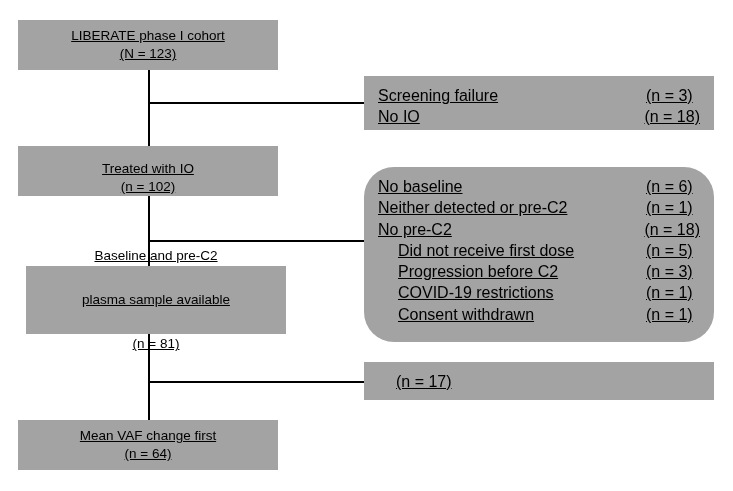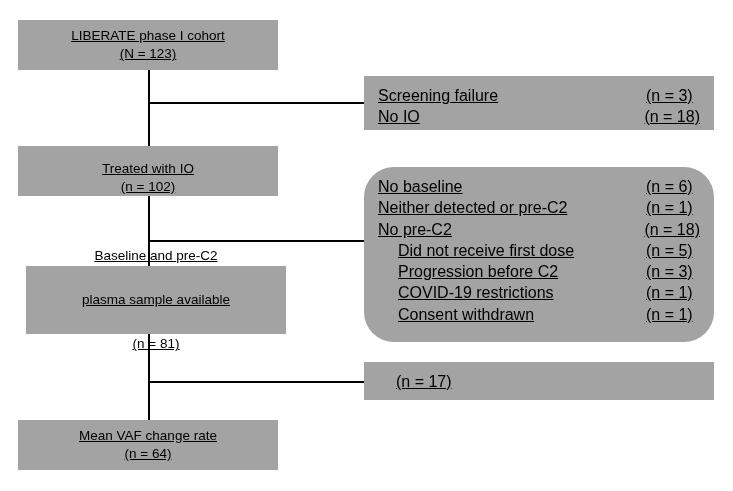--- a/index.html
+++ b/index.html
@@ -72,21 +72,21 @@
     <div>(n = 102)</div>
   </div>
 
   <div class="box main-box" style="left:26px; top:266px; width:260px; height:68px;gap:26px;">
     <div>Baseline and pre-C2</div>
     <div>plasma sample available</div>
     <div>(n = 81)</div>
   </div>
 
   <div class="box main-box" style="left:18px; top:420px; width:260px; height:50px;">
-    <div>Mean VAF change rate</div>
+    <div>Mean VAF change first</div>
     <div>(n = 64)</div>
   </div>
 
   <div class="box side-box" style="left:364px; top:76px; width:350px; height:54px;">
     <div class="side-row">
       <span class="lbl">Screening failure</span>
       <span class="cnt">(n = 3)</span>
     </div>
     <div class="side-row">
       <span class="lbl">No IO</span>

